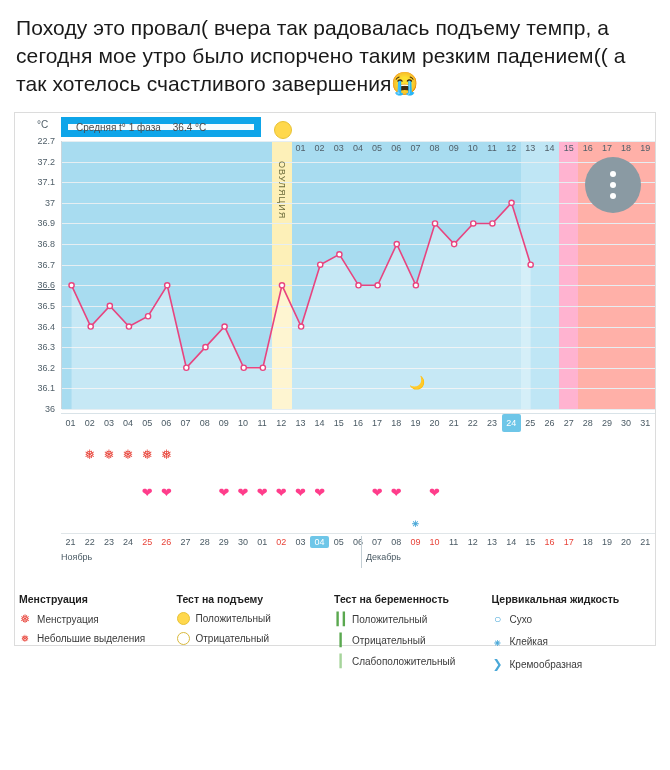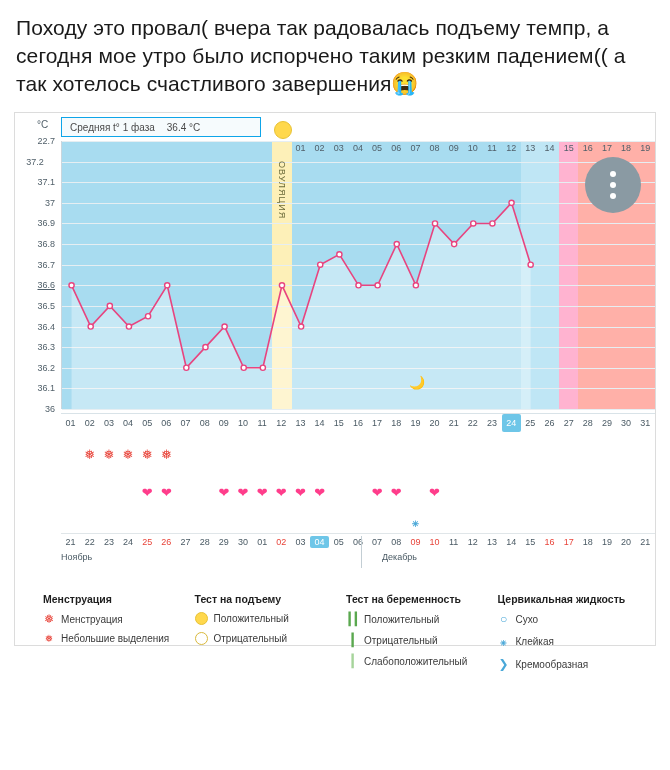--- a/index.html
+++ b/index.html
@@ -25,21 +25,21 @@
     position:relative;
     height:532px;
   }
   
   .chart-wrap{position:relative;height:320px;}
   .phase-bar{
     position:absolute;left:46px;right:0;top:4px;height:20px;
     display:flex;
   }
   .phase-box{
-    border:1px solid #0ea5e9;background:#f6fbfd;
+    border:7px solid #0ea5e9;background:#f6fbfd;
     font-size:10px;color:#4a4a4a;
     display:flex;align-items:center;gap:12px;
     padding:0 8px;box-sizing:border-box;
   }
   .phase-box span{white-space:nowrap;}
   .phase1{width:200px;}
   .phase-gap{width:36px;}
   .phase2{flex:1;}
   .plot{
     position:absolute;left:46px;top:28px;right:0;height:268px;
@@ -97,25 +97,25 @@
   .cal{
     position:absolute;left:46px;right:0;top:420px;height:34px;
     border-top:1px solid #e0e6e9;
   }
   .cal-days{display:flex;font-size:9px;color:#4a5a64;height:16px;align-items:center;}
   .cal-days .d{flex:1;text-align:center;}
   .cal-days .d.red{color:#e8443a;}
   .cal-days .d.sel{background:#6ec6e8;color:#fff;border-radius:2px;padding:1px 0;}
   .cal-months{display:flex;font-size:9px;color:#4a5a64;margin-top:2px;position:relative;}
   .m1{position:absolute;left:0;}
-  .m2{position:absolute;left:50.5%;padding-left:20px;border-left:1px solid #c3ced4;}
+  .m2{position:absolute;left:50.5%;padding-left:4px;border-left:1px solid #c3ced4;}
   .cal-sep{position:absolute;left:50.5%;top:-16px;height:32px;width:1px;background:#c3ced4;}
   
   .legend{
-    position:absolute;left:28px;right:14px;top:480px;
+    position:absolute;left:4px;right:14px;top:480px;
     display:flex;gap:8px;font-size:10px;color:#333;
   }
   .legend-col{flex:1;}
   .legend-title{font-weight:bold;font-size:10.5px;margin-bottom:7px;color:#1f1f1f;}
   .legend-item{display:flex;align-items:center;gap:6px;margin-bottom:7px;color:#3a3a3a;}
   .sw{width:12px;text-align:center;font-size:12px;display:inline-block;}
   .circle-y{width:11px;height:11px;border-radius:50%;background:#ffd84d;border:1px solid #e8c235;display:inline-block;}
   .circle-o{width:11px;height:11px;border-radius:50%;background:#fff;border:1px solid #d9b93c;display:inline-block;}
   .bars{letter-spacing:-1px;font-weight:bold;}
 </style>
@@ -134,21 +134,21 @@
     <div class="phase-bar">
       <div class="phase-box phase1">
         <span>Средняя t° 1 фаза</span>
         <span>36.4 °C</span>
       </div>
       <div class="phase-gap"></div>
     </div>
 
     <div class="ylabels" id="ylabels">
         <div style="top: 1px;">22.7</div>
-        <div style="top: 21.6154px; text-align: center;">37.2</div>
+        <div style="top: 21.6154px;">37.2</div>
         <div style="top: 42.2308px;">37.1</div>
         <div style="top: 62.8462px;">37</div>
         <div style="top: 83.4615px;">36.9</div>
         <div style="top: 104.077px;">36.8</div>
         <div style="top: 124.692px;">36.7</div>
         <div style="top: 145.308px; text-decoration: underline;">36.6</div>
         <div style="top: 165.923px;">36.5</div>
         <div style="top: 186.538px;">36.4</div>
         <div style="top: 207.154px;">36.3</div>
         <div style="top: 227.769px;">36.2</div>

